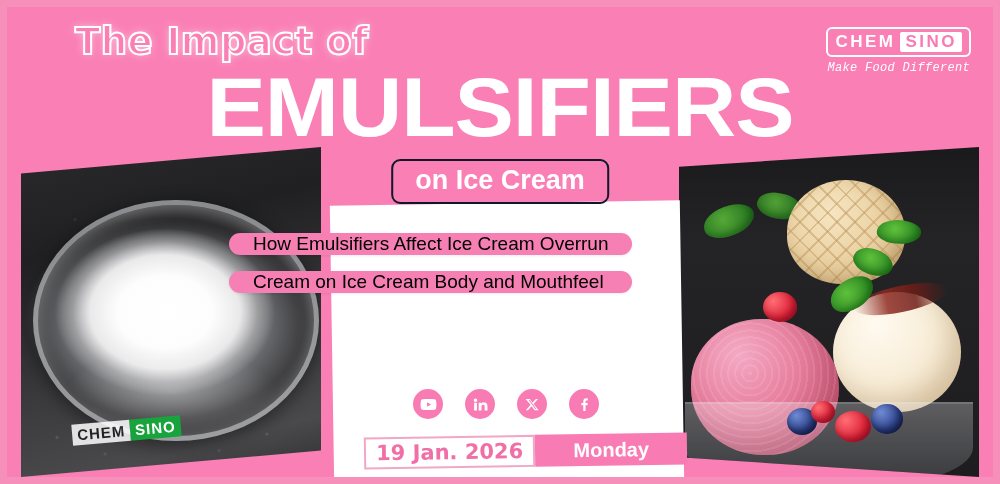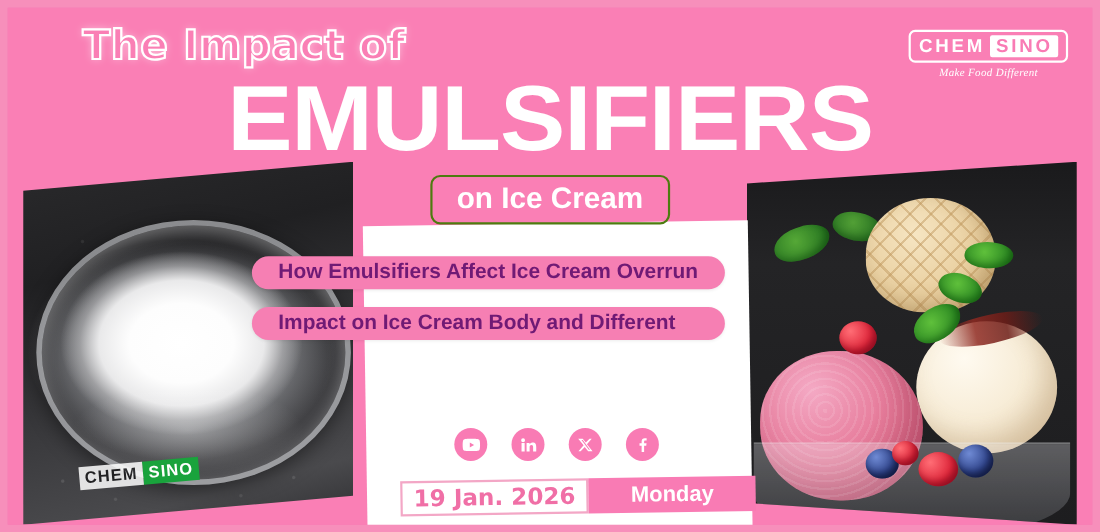--- a/index.html
+++ b/index.html
@@ -157,21 +157,21 @@
     position:absolute;left:0;right:0;top:62px;
     text-align:center;
     font-size:84px;line-height:.92;font-weight:bold;
     color:#ffffff;
     letter-spacing:-1px;
     transform:scaleX(1.06);
     font-family:"Liberation Sans",sans-serif;
   }
   .subtitle-box{
     position:absolute;left:50%;top:152px;transform:translateX(-50%);
-    border:2px solid #4d7c0f;border-radius:9px;
+    border:2px solid #0f172a;border-radius:9px;
     padding:4px 22px 6px;
     font-size:27px;font-weight:bold;color:#ffffff;
     font-family:"Liberation Sans",sans-serif;
   }
 
   
   .logo{
     position:absolute;right:22px;top:20px;text-align:center;
   }
   .logo-box{
@@ -181,32 +181,32 @@
   .logo-chem{
     font-size:17px;font-weight:bold;letter-spacing:2.5px;color:#ffffff;
     font-family:"Liberation Sans",sans-serif;
   }
   .logo-sino{
     font-size:17px;font-weight:bold;letter-spacing:2.5px;
     color:#f97bb4;background:#ffffff;padding:0 5px;border-radius:2px;
     font-family:"Liberation Sans",sans-serif;
   }
   .logo-tag{
-    margin-top:4px;font-size:10px;color:#ffffff;font-style:italic;
-    font-family:Liberation Serif, serif;letter-spacing:.3px;
+    margin-top:4px;font-size:12px;color:#ffffff;font-style:italic;
+    font-family:Liberation Mono, monospace;letter-spacing:.3px;
   }
 
   
   .pills{position:absolute;left:222px;top:226px;}
   .pill{
-    background:#f67fb3;color:#701a75;
+    background:#f67fb3;color:#000000;
     border-radius:26px;
-    height:30px;display:flex;align-items:center;
+    height:22px;display:flex;align-items:center;
     padding:0 24px;margin-bottom:16px;
-    font-size:19px;font-weight:bold;white-space:nowrap;
+    font-size:19px;font-weight:normal;white-space:nowrap;
     font-family:"Liberation Sans",sans-serif;
     box-shadow:0 1px 3px rgba(0,0,0,.08);
   }
 
   
   .socials{
     position:absolute;left:406px;top:382px;
     display:flex;gap:22px;align-items:center;
   }
   .soc{
@@ -280,21 +280,21 @@
     <div class="logo">
       <div class="logo-box">
         <span class="logo-chem">CHEM</span>
         <span class="logo-sino">SINO</span>
       </div>
       <div class="logo-tag">Make Food Different</div>
     </div>
 
     <div class="pills">
       <div class="pill">How Emulsifiers Affect Ice Cream Overrun</div>
-      <div class="pill">Impact on Ice Cream Body and Different</div>
+      <div class="pill">Cream on Ice Cream Body and Mouthfeel</div>
     </div>
 
     <div class="socials">
       <span class="soc">
         <svg width="19" height="19" viewBox="0 0 24 24">
             <path fill="#fff" d="M21.6 7.2a2.5 2.5 0 0 0-1.76-1.77C18.25 5 12 5 12 5s-6.25 0-7.84.43A2.5 2.5 0 0 0 2.4 7.2 26 26 0 0 0 2 12a26 26 0 0 0 .4 4.8 2.5 2.5 0 0 0 1.76 1.77C5.75 19 12 19 12 19s6.25 0 7.84-.43a2.5 2.5 0 0 0 1.76-1.77A26 26 0 0 0 22 12a26 26 0 0 0-.4-4.8z"></path>
             <path fill="#f97bb4" d="M10.2 14.9V9.1l5 2.9z"></path>
           </svg>
       </span>
       <span class="soc">

